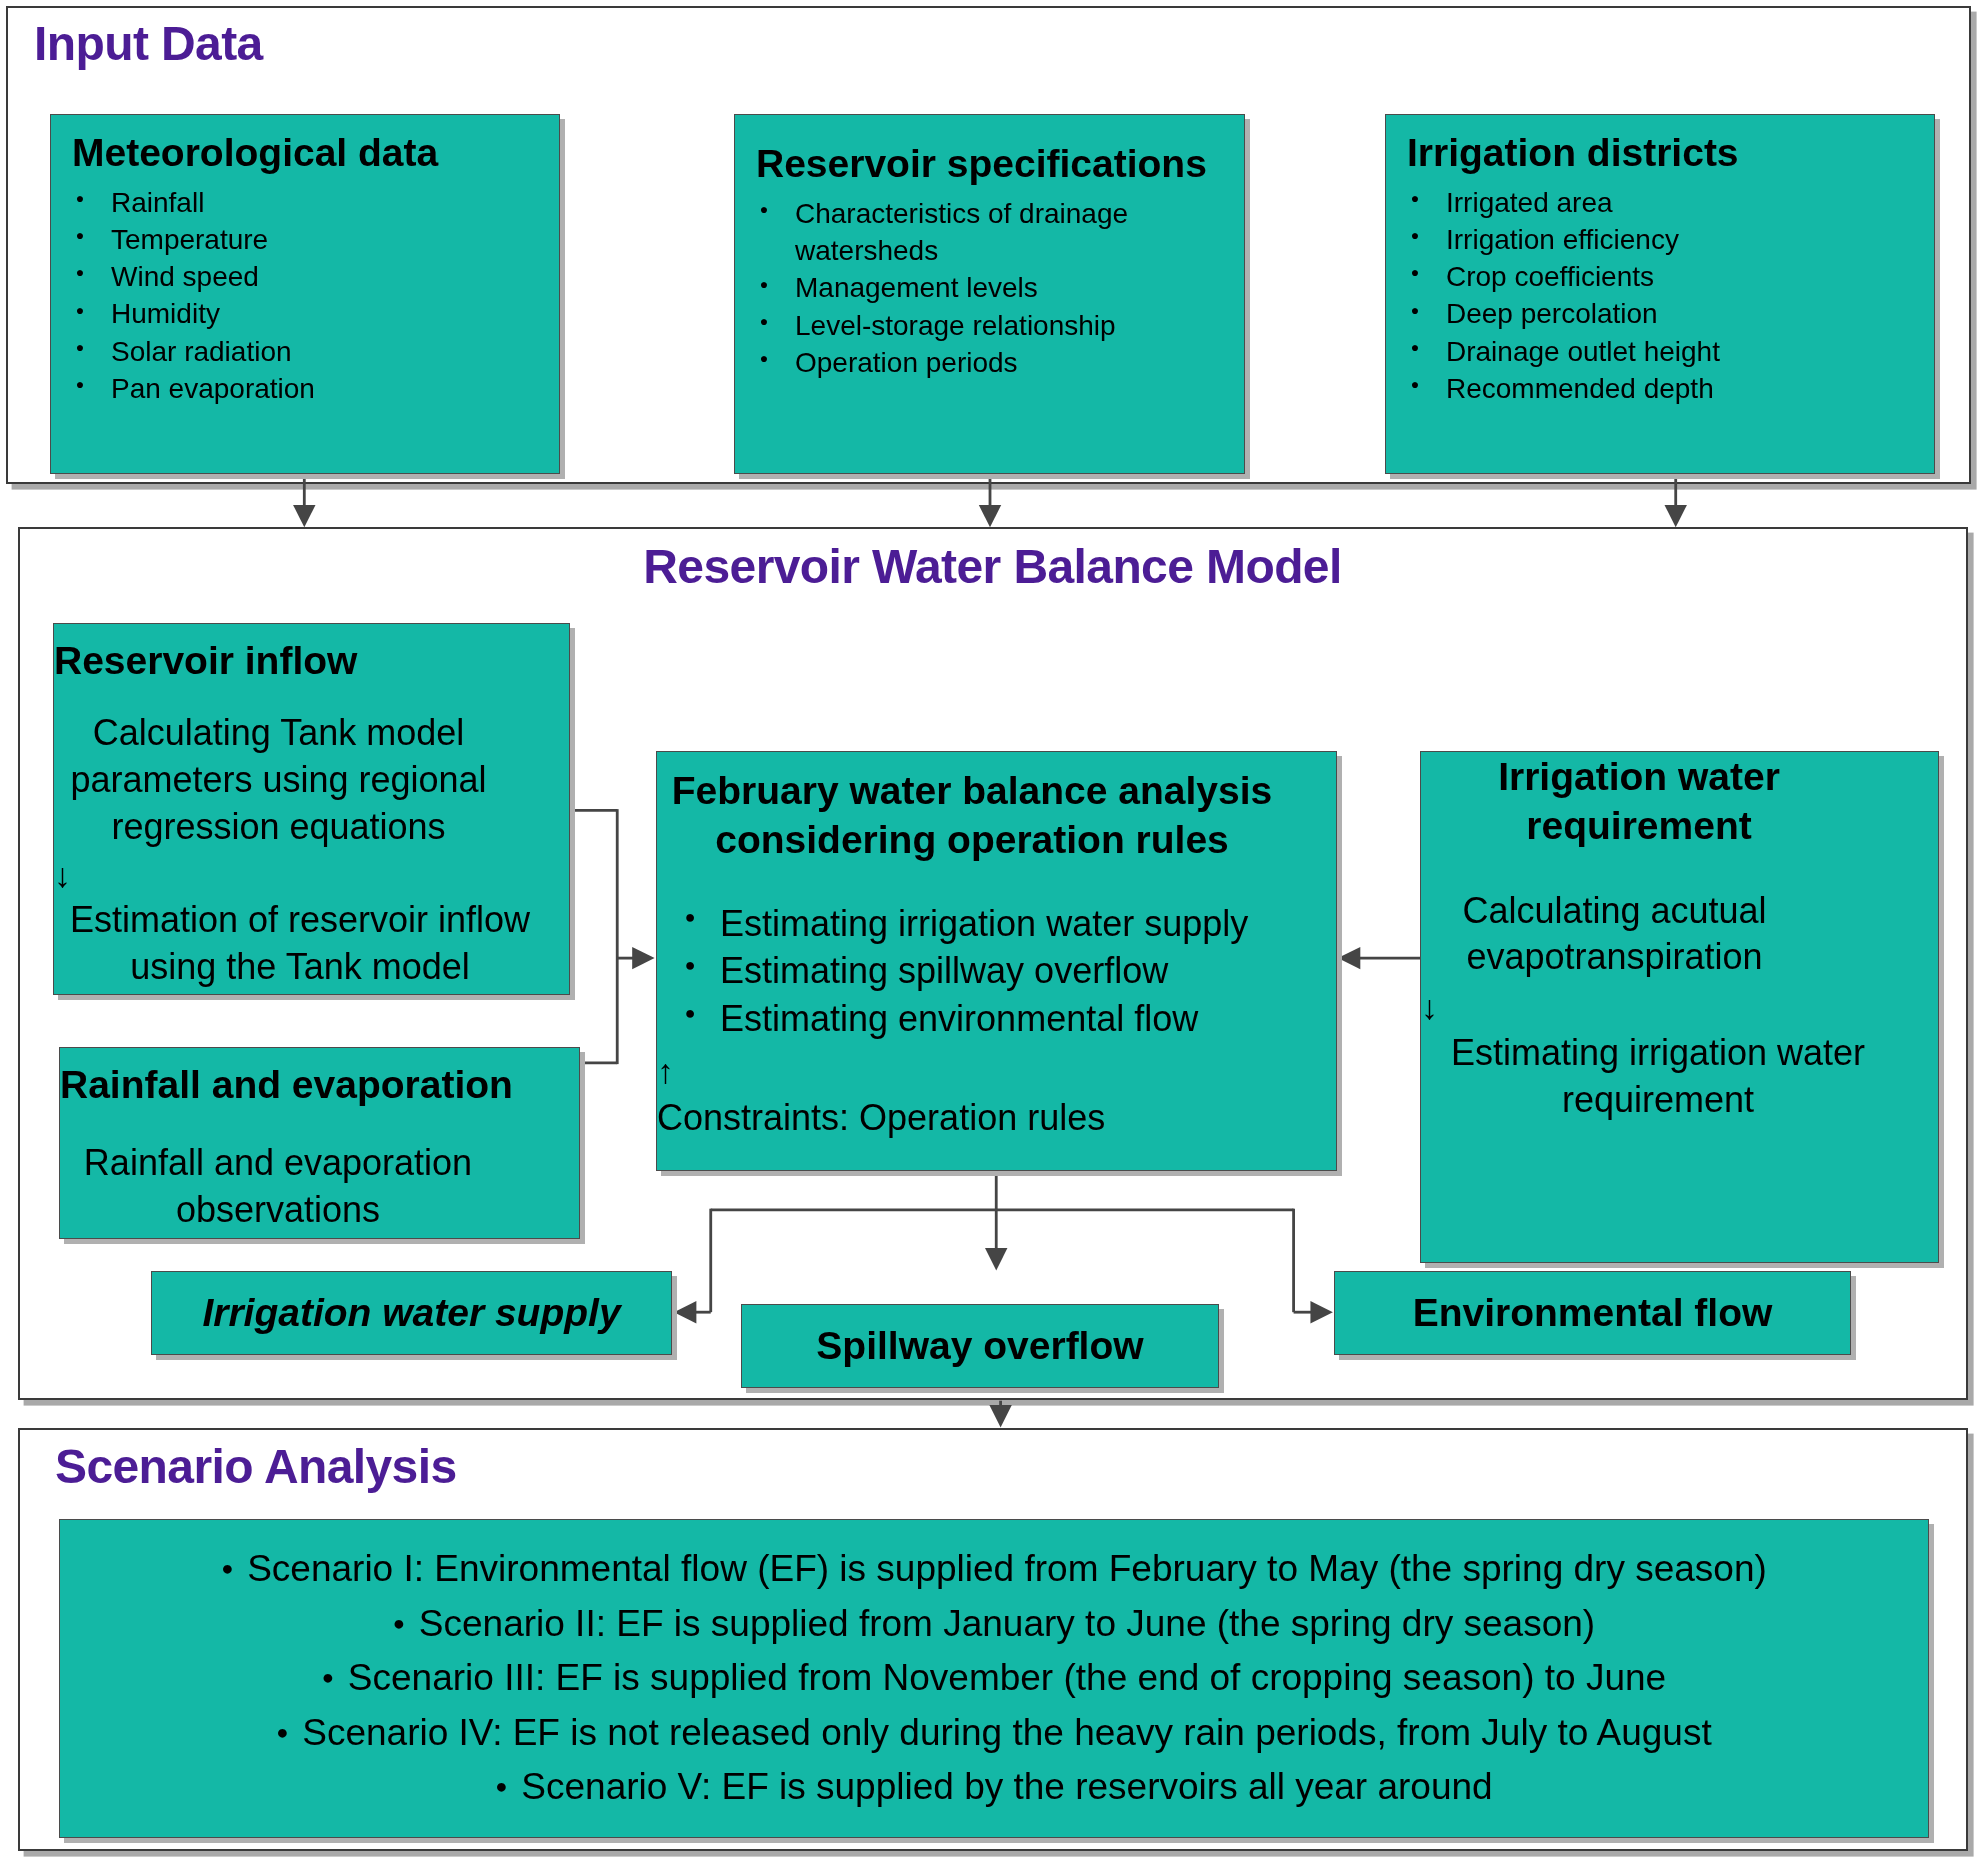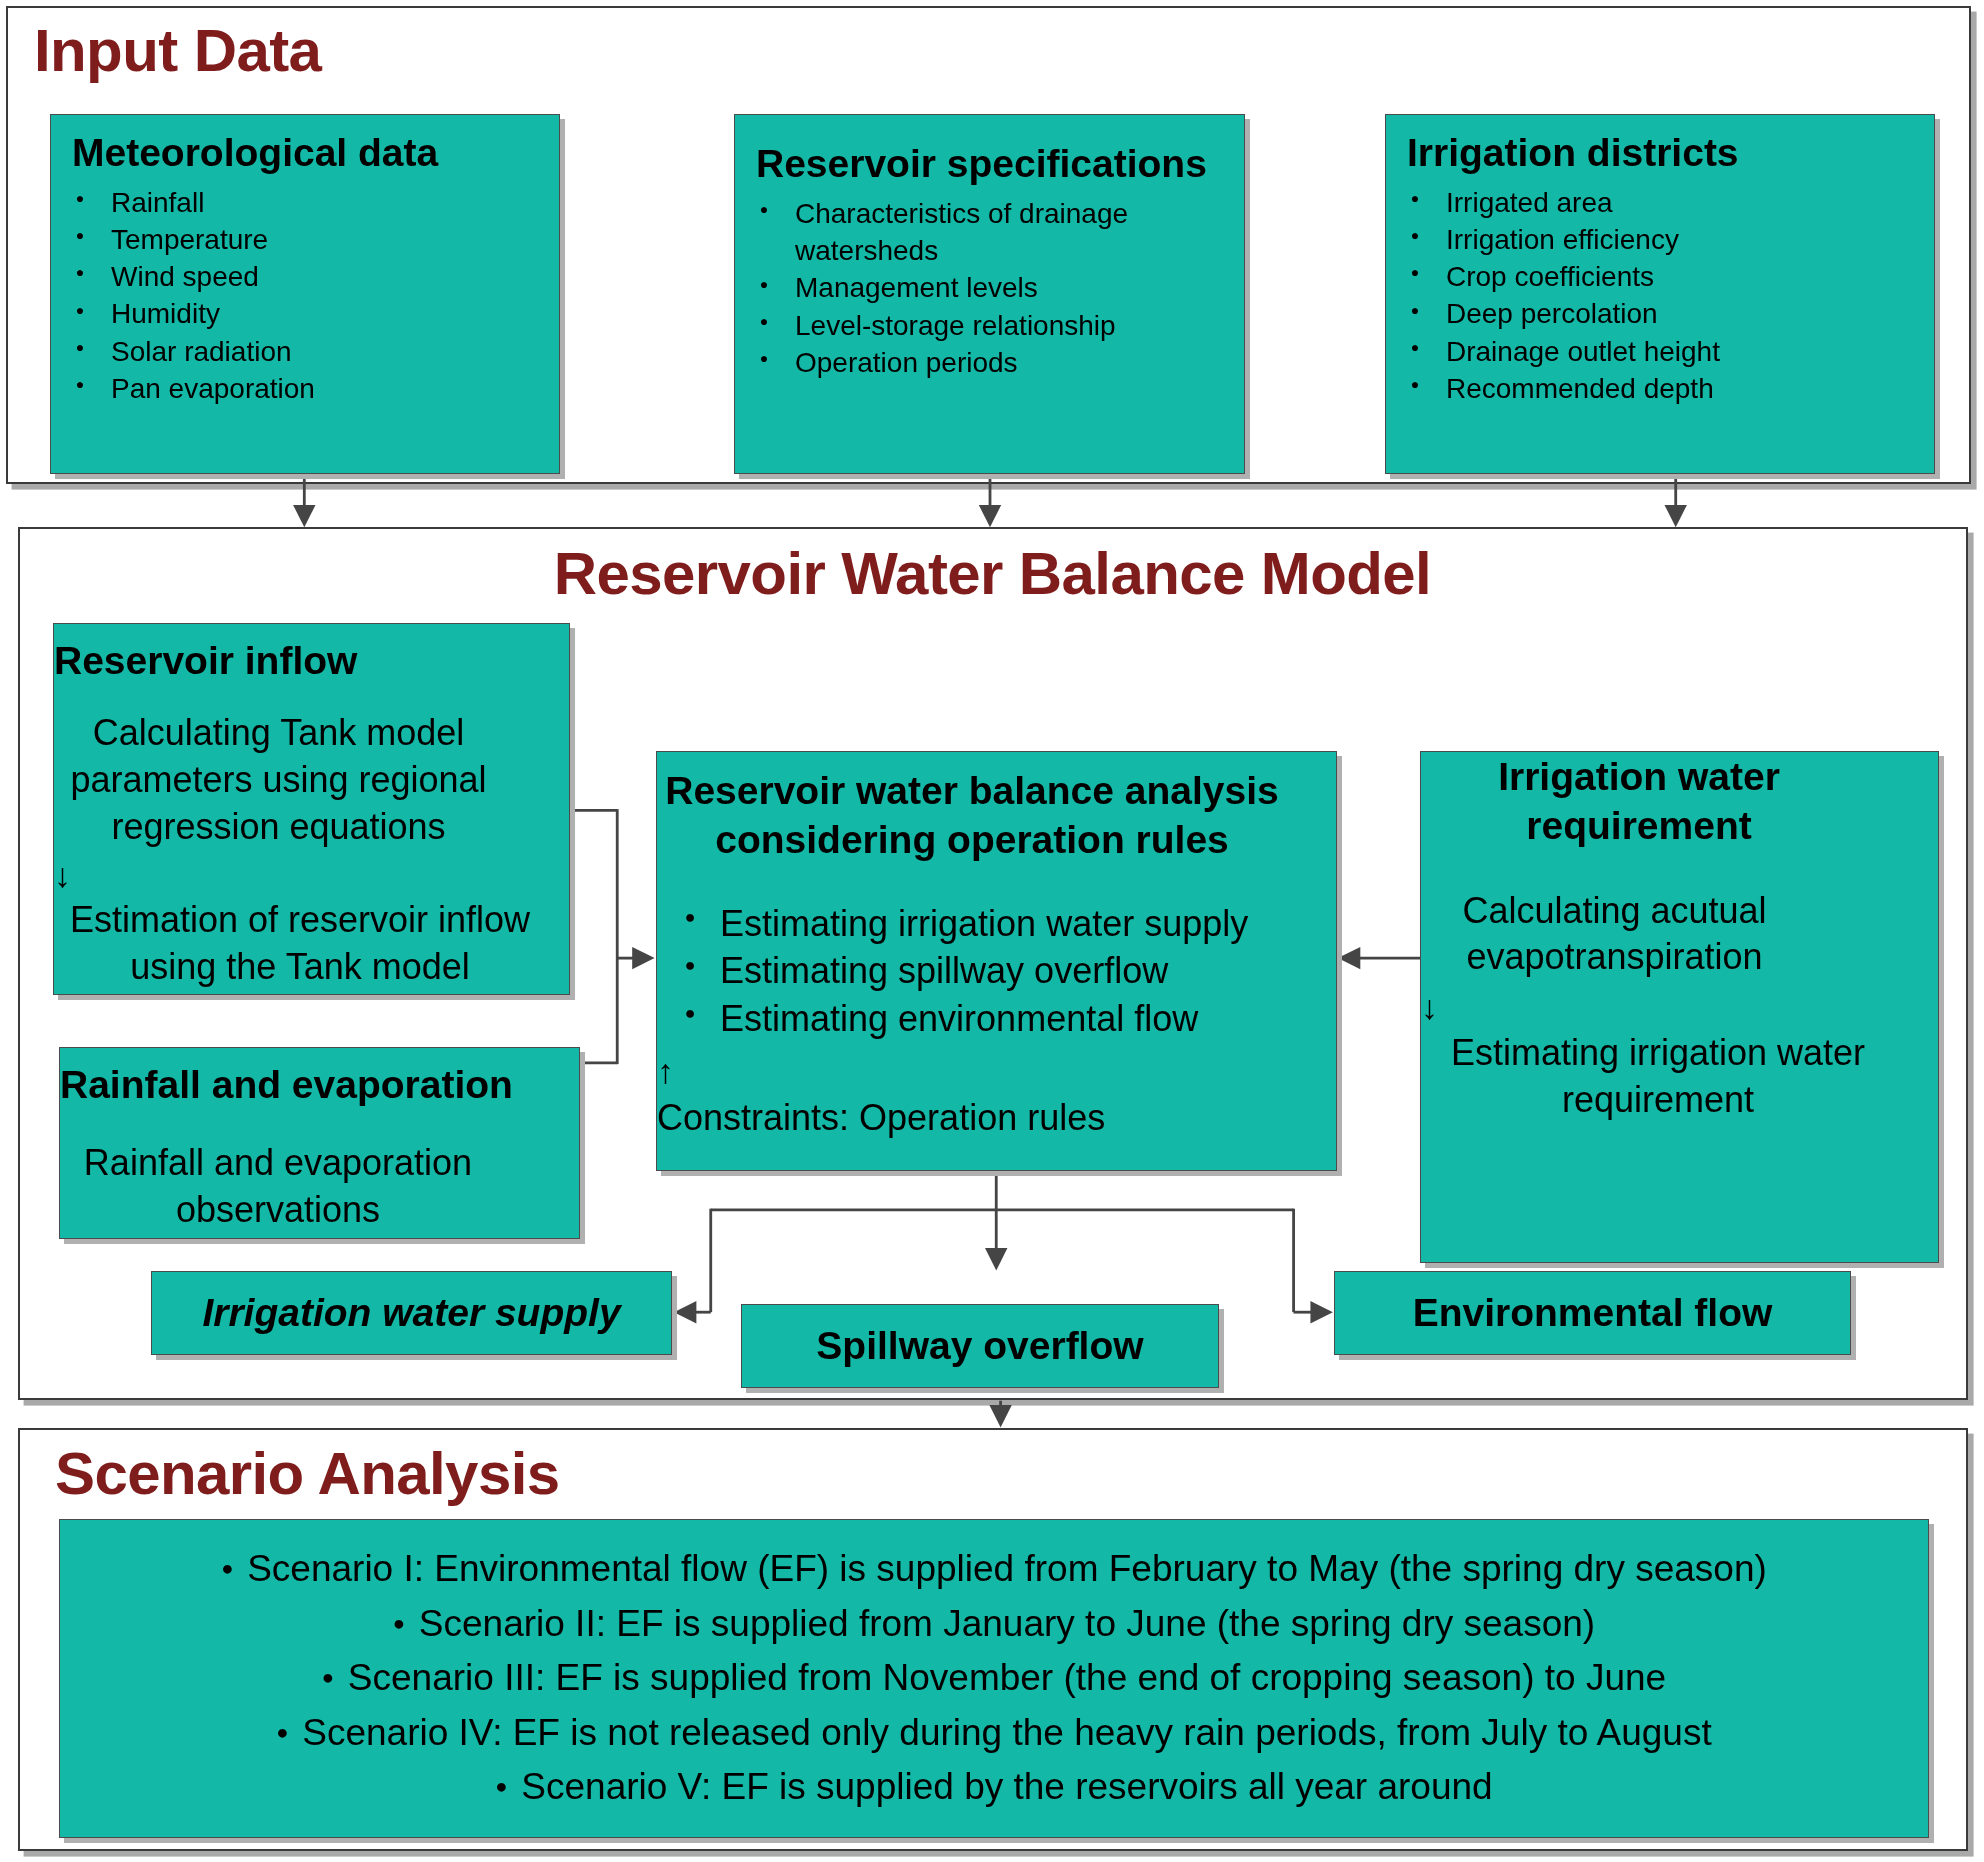--- a/index.html
+++ b/index.html
@@ -4,21 +4,21 @@
 <style>
   html,body{margin:0;padding:0;background:#ffffff;}
   #canvas{
     position:relative;width:1985px;height:1862px;background:#fff;
     font-family:"Liberation Sans","DejaVu Sans",sans-serif;color:#000;overflow:hidden;
   }
   
   .sec{position:absolute;border:2.5px solid #3a3a3a;box-shadow:5.6px 5.6px 0 #a9a9a9;background:transparent;box-sizing:border-box;}
   
   .box{position:absolute;border:1.9px solid #4b4b4b;box-shadow:5px 5px 0 #b0b0b0;background:#14b8a6;box-sizing:border-box;}
-  .sec-title{position:absolute;font-weight:700;color:#7f1d1d;font-size:60px;line-height:1.1;white-space:nowrap;letter-spacing:-0.6px;}
+  .sec-title{position:absolute;font-weight:700;color:#4c1d95;font-size:48px;line-height:1.1;white-space:nowrap;letter-spacing:-0.6px;}
   .sec-title.centered{left:0;width:1985px;text-align:center;}
   .box-title{font-weight:700;font-size:39px;line-height:1.25;}
   .pad{padding:13.7px 21px;}
   .blist{list-style:none;margin:6.2px 0 0 0;padding:0;font-size:28px;line-height:1.33;}
   .blist li{position:relative;padding-left:39px;}
   .blist li::before{content:"●";position:absolute;left:3.7px;top:0.38em;font-size:0.5em;}
   .center-col{display:flex;flex-direction:column;align-items:flex-start;text-align:center;}
   .body-text{font-size:36px;line-height:1.3;}
   .glyph-arrow{font-size:34px;line-height:1;}
   .outbox{display:flex;align-items:center;justify-content:center;font-weight:700;font-size:39px;text-align:center;}
@@ -119,21 +119,21 @@
     <div class="glyph-arrow" style="margin-top:7.5px;">↓</div>
     <div class="body-text" style="max-width:492px;margin-top:5px;">Estimation of reservoir inflow using the Tank model</div>
   </div>
 
   <div class="box center-col" style="left:59px;top:1047px;width:521px;height:192px;padding-top:12.5px;">
     <div class="box-title">Rainfall and evaporation</div>
     <div class="body-text" style="max-width:436px;margin-top:31px;">Rainfall and evaporation observations</div>
   </div>
 
   <div class="box center-col" style="left:656px;top:751px;width:681px;height:420px;padding-top:15px;">
-    <div class="box-title" style="max-width:630px;">Reservoir water balance analysis considering operation rules</div>
+    <div class="box-title" style="max-width:630px;">February water balance analysis considering operation rules</div>
     <ul class="blist" style="align-self:flex-start;text-align:left;margin-top:35px;margin-left:24px;font-size:36px;">
       <li>Estimating irrigation water supply</li>
       <li>Estimating spillway overflow</li>
       <li>Estimating environmental flow</li>
     </ul>
     <div class="glyph-arrow" style="margin-top:11.2px;">↑</div>
     <div class="body-text" style="margin-top:6.2px;">Constraints: Operation rules</div>
   </div>
 
   <div class="box center-col" style="left:1420px;top:751px;width:519px;height:512px;padding-top:1px;">

